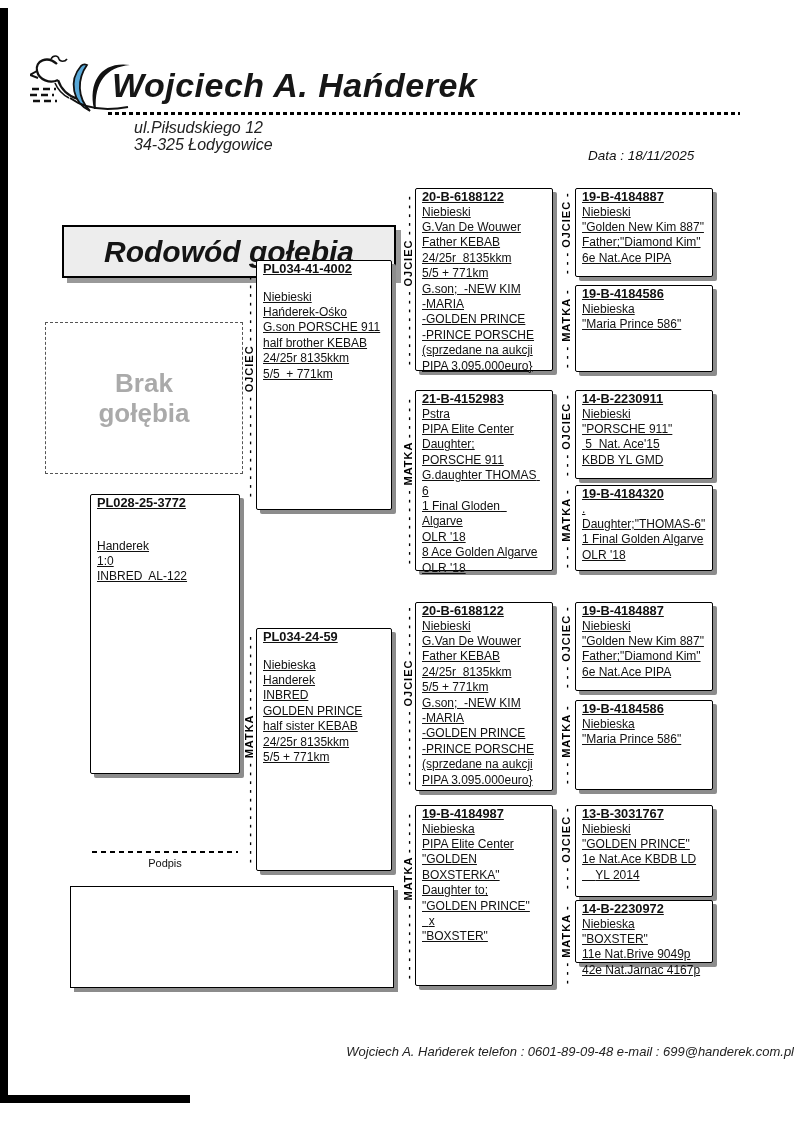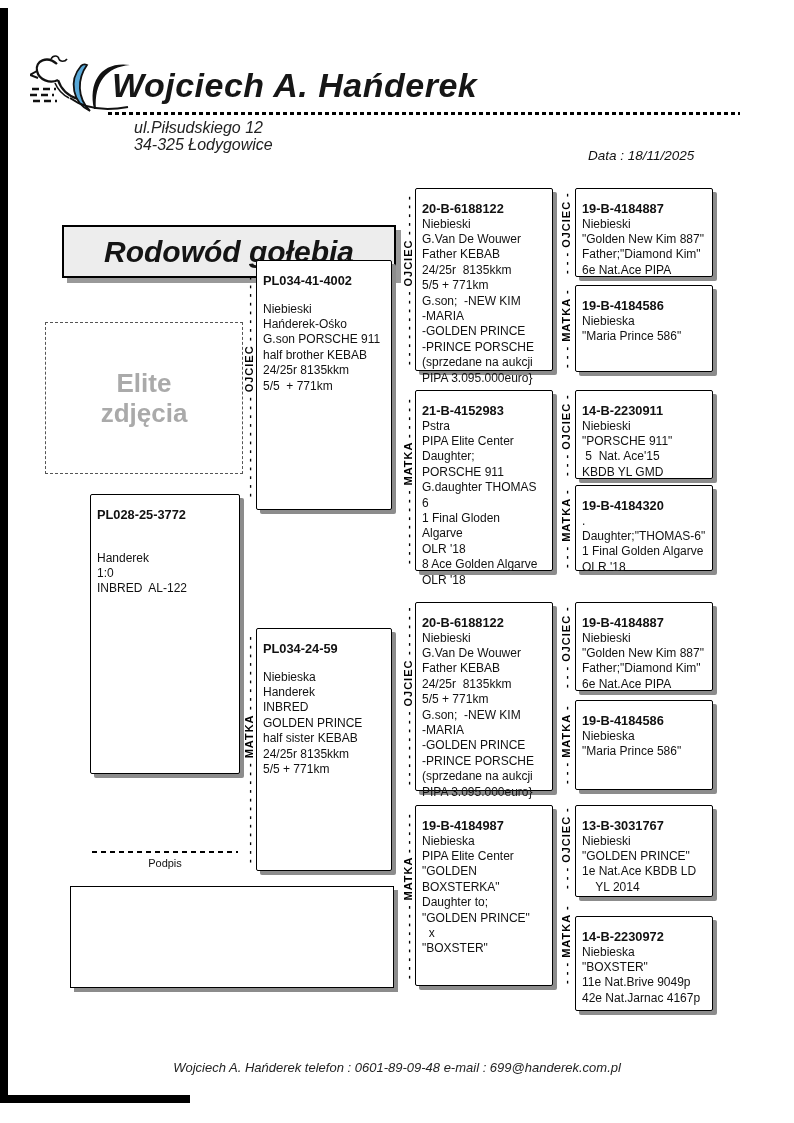--- a/index.html
+++ b/index.html
@@ -25,41 +25,41 @@
     background:#ededed; border:2px solid #000; box-shadow:5px 5px 0 #999;
     display:flex; align-items:center; justify-content:center;
     font-size:30px; font-weight:bold; font-style:italic; color:#141414;margin-top:29px; }
 
   .photo-box { position:absolute; left:45px; top:322px; width:196px; height:150px;
     border:1px dashed #555; display:flex; align-items:center; justify-content:center; text-align:center; }
   .photo-box span { display:block; width:110px; font-size:26px; font-weight:bold;
     color:#aaa; line-height:30px; }
 
   .pbox { position:absolute; background:#fff; border:1px solid #000; border-radius:2px;
-    box-shadow:4px 4px 0 #8c8c8c; padding:12px 6px; box-sizing:border-box; }
+    box-shadow:4px 4px 0 #8c8c8c; padding:0 6px; box-sizing:border-box;text-decoration:underline; }
   .ring { font-size:12.8px; font-weight:bold; line-height:15.5px; white-space:nowrap; }
   .details { font-size:12px; line-height:15.4px; white-space:pre-wrap; }
   .gap-sm { margin-top:13px; }
   .gap-lg { margin-top:28px; }
 
   .vlabel { position:absolute; width:16px; writing-mode:vertical-rl; transform:rotate(180deg);
     font-size:11px; font-weight:bold; letter-spacing:1px; text-align:center; line-height:16px;
     overflow:hidden; color:#000; }
   .vshort::before, .vshort::after { content:" - - - "; }
   .vtall::before,  .vtall::after  { content:" - - - - - - - - - "; }
   .vxtall::before, .vxtall::after { content:" - - - - - - - - - - - - "; }
 
   .sig-line { position:absolute; left:92px; top:851px; width:146px; height:2px;
     background:repeating-linear-gradient(90deg,#000 0 5px,transparent 5px 9px); }
   .sig-label { position:absolute; left:92px; top:857px; width:146px; text-align:center; font-size:11px; }
   .empty-box { position:absolute; left:70px; top:886px; width:322px; height:100px;
     background:#fff; border:1px solid #000; box-shadow:4px 4px 0 #8c8c8c; }
 
-  .footer { position:absolute; left:0; top:1044px; width:100%; text-align:center;
-    font-size:13px; font-style:italic; color:#222;margin-top:16px; }
+  .footer { position:absolute; left:0; top:1044px; width:100%; text-align:right;
+    font-size:13px; font-style:italic; color:#222; }
 </style>
 </head>
 <body>
 
 <div class="page">
 
   <div class="bar-left"></div>
   <div class="bar-bottom"></div>
 
   <svg class="logo" width="105" height="78" viewBox="0 0 105 78">
@@ -84,21 +84,21 @@
     <div>ul.Piłsudskiego 12</div>
     <div>34-325 Łodygowice</div>
   </div>
   <div class="date-line">Data :  18/11/2025</div>
 
   <div class="title-box">
     <span>Rodowód gołębia</span>
   </div>
 
   <div class="photo-box">
-    <span>Elite zdjęcia</span>
+    <span>Brak gołębia</span>
   </div>
 
   <div class="pbox" style="left:90px; top:494px; width:150px; height:280px;">
     <div class="ring">PL028-25-3772</div>
     <div class="details gap-lg">Handerek
 1:0
 INBRED  AL-122</div>
   </div>
 
   <div class="vlabel vxtall" style="left:241px; top:272px; height:228px;">OJCIEC</div>
@@ -236,21 +236,21 @@
   <div class="vlabel vshort" style="left:558px; top:806px; height:85px;">OJCIEC</div>
   <div class="pbox" style="left:575px; top:805px; width:138px; height:92px;">
     <div class="ring">13-B-3031767</div>
     <div class="details">Niebieski
 "GOLDEN PRINCE"
 1e Nat.Ace KBDB LD
     YL 2014</div>
   </div>
 
   <div class="vlabel vshort" style="left:558px; top:902px; height:86px;">MATKA</div>
-  <div class="pbox" style="left:575px; top:900px; width:138px; height:95px;margin-top:16px;">
+  <div class="pbox" style="left:575px; top:900px; width:138px; height:63px;">
     <div class="ring">14-B-2230972</div>
     <div class="details">Niebieska
 "BOXSTER"
 11e Nat.Brive 9049p
 42e Nat.Jarnac 4167p</div>
   </div>
 
   <div class="sig-line"></div>
   <div class="sig-label">Podpis</div>
   <div class="empty-box"></div>

